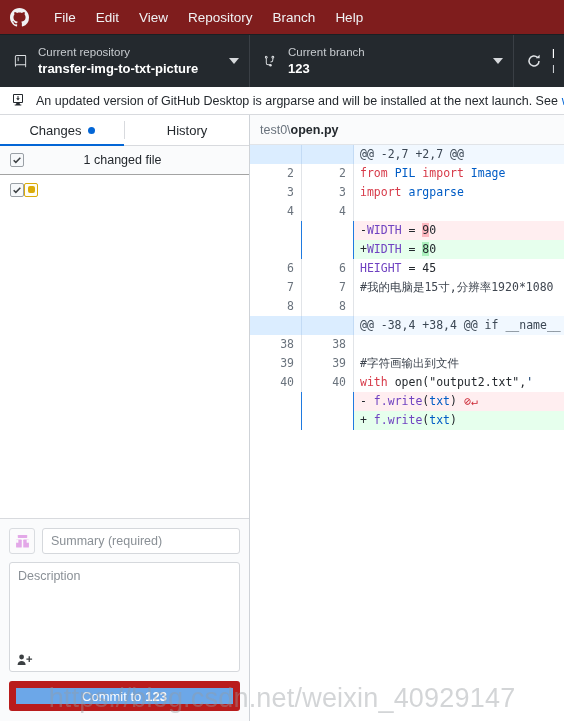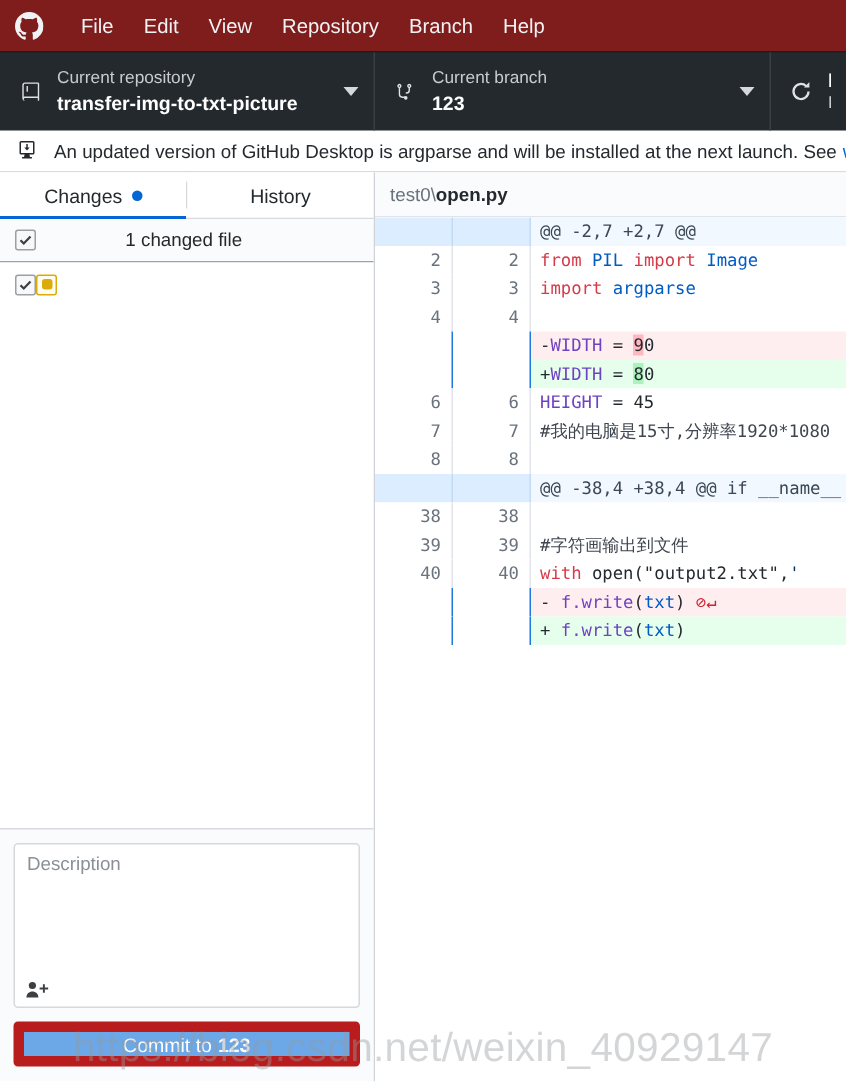--- a/index.html
+++ b/index.html
@@ -529,20 +529,32 @@
           </svg>
         </div>
         <div class="status-box">
           <div class="status-dot"></div>
         </div>
       </div>
 
       <div class="file-list-fill"></div>
 
       <div class="commit-area">
+        <div class="summary-row">
+          <div class="avatar">
+            <svg width="17" height="17" viewBox="0 0 18 18" aria-hidden="true">
+              <rect fill="#e3a8e8" x="4" y="2" width="10" height="3.2" rx="0.6"></rect>
+              <rect fill="#e3a8e8" x="2.2" y="7" width="6" height="8.4" rx="0.6"></rect>
+              <rect fill="#e3a8e8" x="9.8" y="7" width="6" height="8.4" rx="0.6"></rect>
+              <rect fill="#fbfbfc" x="2.2" y="7" width="2.4" height="3.3"></rect>
+              <rect fill="#fbfbfc" x="13.4" y="7" width="2.4" height="3.3"></rect>
+            </svg>
+          </div>
+          <input class="summary-input" type="text" placeholder="Summary (required)" style="">
+        </div>
 
         <div class="desc-box">
           <textarea class="desc-input" placeholder="Description" style=""></textarea>
           <div class="coauthor-btn">
             <svg width="16" height="13" viewBox="0 0 16 13" aria-hidden="true">
               <circle fill="#3c4043" cx="4.6" cy="4" r="2.4"></circle>
               <path fill="#3c4043" d="M0.6 12c0-2.5 1.8-4 4-4s4 1.5 4 4z"></path>
               <path fill="#3c4043" d="M11.6 3.2h1.3v2.2h2.2v1.3h-2.2v2.2h-1.3V6.7H9.4V5.4h2.2z"></path>
             </svg>
           </div>

